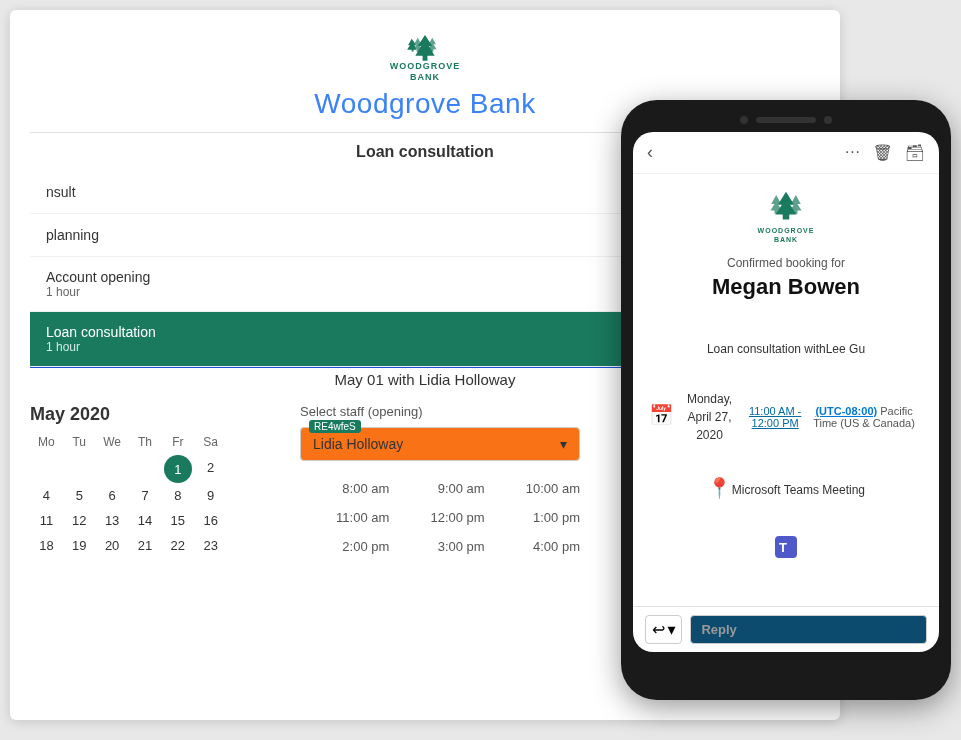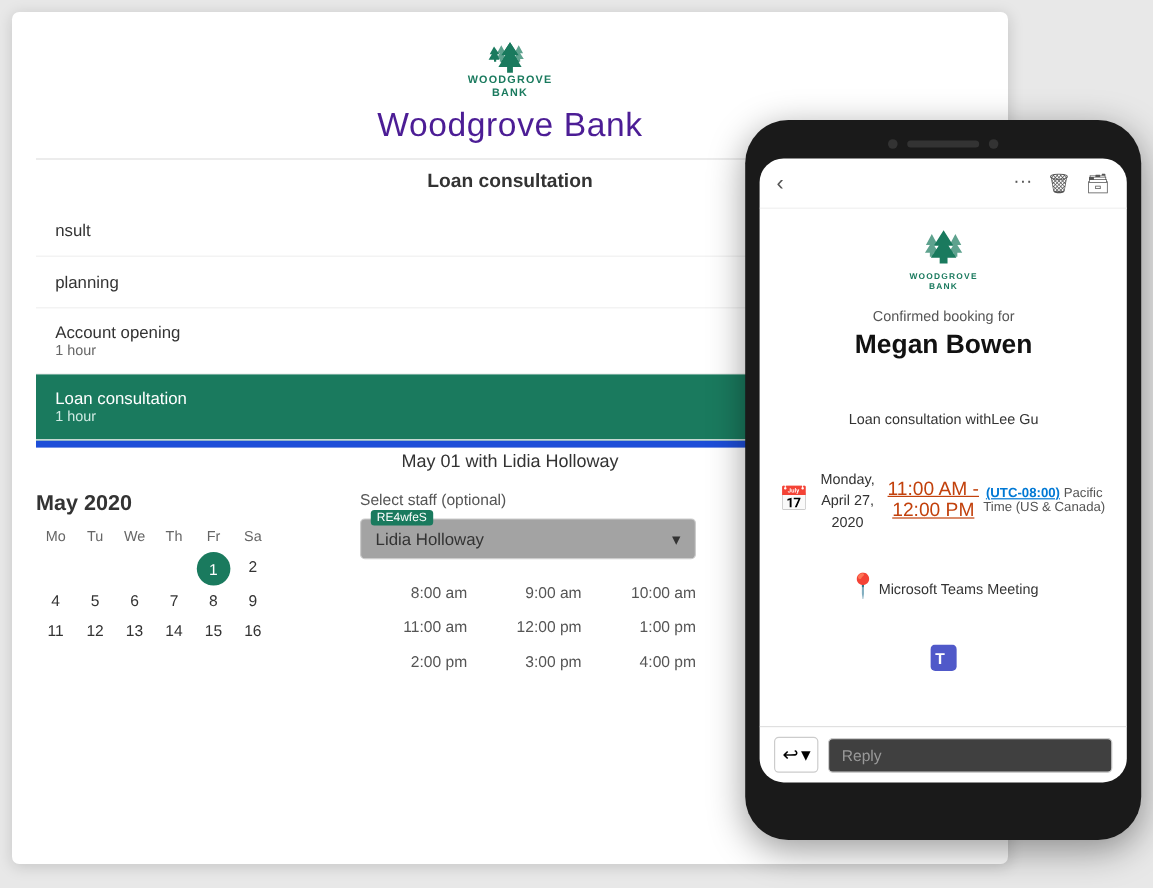--- a/index.html
+++ b/index.html
@@ -37,38 +37,38 @@
       height: 50px;
       display: flex;
       flex-direction: column;
       align-items: center;
       justify-content: center;
       margin-bottom: 4px;
     }
 
     .bank-name-text {
       font-size: 28px;
-      color: #4c1d95;
+      color: #3b82f6;
       font-weight: 300;
       letter-spacing: 0.5px;
     }
 
     .section-title {
       text-align: center;
       font-size: 16px;
       font-weight: 600;
       color: #333;
       padding: 10px 0;
       border-top: 1px solid #e0e0e0;
       margin: 0 20px;
     }
 
     .services-list {
       margin: 0 20px;
-      border-bottom: 6px solid #1d4ed8;
+      border-bottom: 1px solid #1d4ed8;
     }
 
     .service-row {
       display: flex;
       align-items: center;
       justify-content: space-between;
       padding: 12px 16px;
       border-bottom: 1px solid #f0f0f0;
     }
 
@@ -206,21 +206,21 @@
     .staff-dropdown {
       display: flex;
       align-items: center;
       justify-content: space-between;
       border: 1px solid #ccc;
       border-radius: 4px;
       padding: 8px 12px;
       cursor: pointer;
       font-size: 14px;
       color: #333;
-      background: #a3a3a3;
+      background: #f97316;
       position: relative;
     }
 
     .staff-tag {
       position: absolute;
       top: -8px;
       left: 8px;
       background: #1a7a5e;
       color: #fff;
       font-size: 10px;
@@ -369,22 +369,22 @@
       margin-bottom: 4px;
     }
 
     .booking-detail-text {
       font-size: 12px;
       color: #333;
       line-height: 1.5;
     }
 
     .booking-detail-link {
-      font-size: 16px;
-      color: #c2410c;
+      font-size: 11px;
+      color: #0369a1;
       text-decoration: underline;
       cursor: pointer;
     }
 
     .booking-detail-subtext {
       font-size: 11px;
       color: #555;
     }
 
     .phone-reply-bar {
@@ -405,21 +405,22 @@
       cursor: pointer;
     }
 
     .reply-input {
       flex: 1;
       border: 1px solid #ccc;
       border-radius: 4px;
       padding: 6px 10px;
       font-size: 13px;
       color: #999;
-      background: #404040;
+      background: #0c4a6e;
+      font-weight: bold;
     }
 
     
     .tree-svg {
       fill: #1a7a5e;
     }
   </style>
 </head>
 <body>
 
@@ -526,26 +527,34 @@
 
           <div class="cal-week">
             <span class="cal-day">11</span>
             <span class="cal-day">12</span>
             <span class="cal-day">13</span>
             <span class="cal-day">14</span>
             <span class="cal-day">15</span>
             <span class="cal-day">16</span>
           </div>
 
+          <div class="cal-week">
+            <span class="cal-day">18</span>
+            <span class="cal-day">19</span>
+            <span class="cal-day">20</span>
+            <span class="cal-day">21</span>
+            <span class="cal-day">22</span>
+            <span class="cal-day">23</span>
+          </div>
 
         </div>
       </div>
 
       <div class="staff-section">
-        <div class="staff-label">Select staff (optional)</div>
+        <div class="staff-label">Select staff (opening)</div>
         <div class="staff-dropdown">
           <div class="staff-tag">RE4wfeS</div>
           <span>Lidia Holloway</span>
           <span>▾</span>
         </div>
         <div class="time-slots">
           <span class="time-slot">8:00 am</span>
           <span class="time-slot">9:00 am</span>
           <span class="time-slot">10:00 am</span>
           <span class="time-slot">11:00 am</span>

